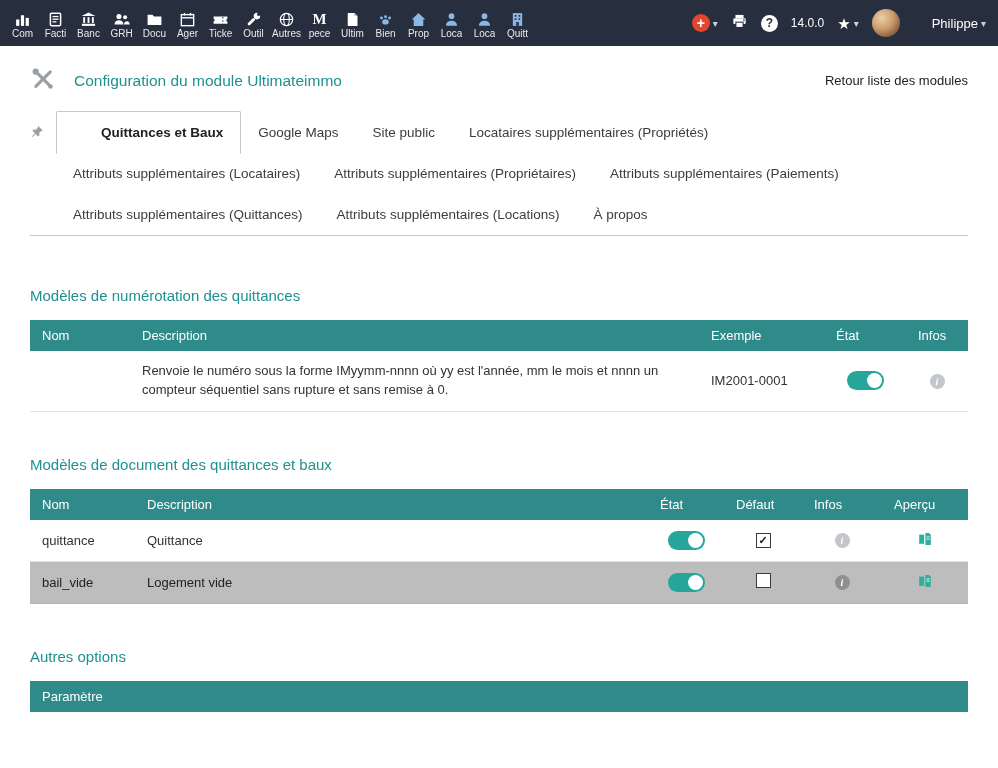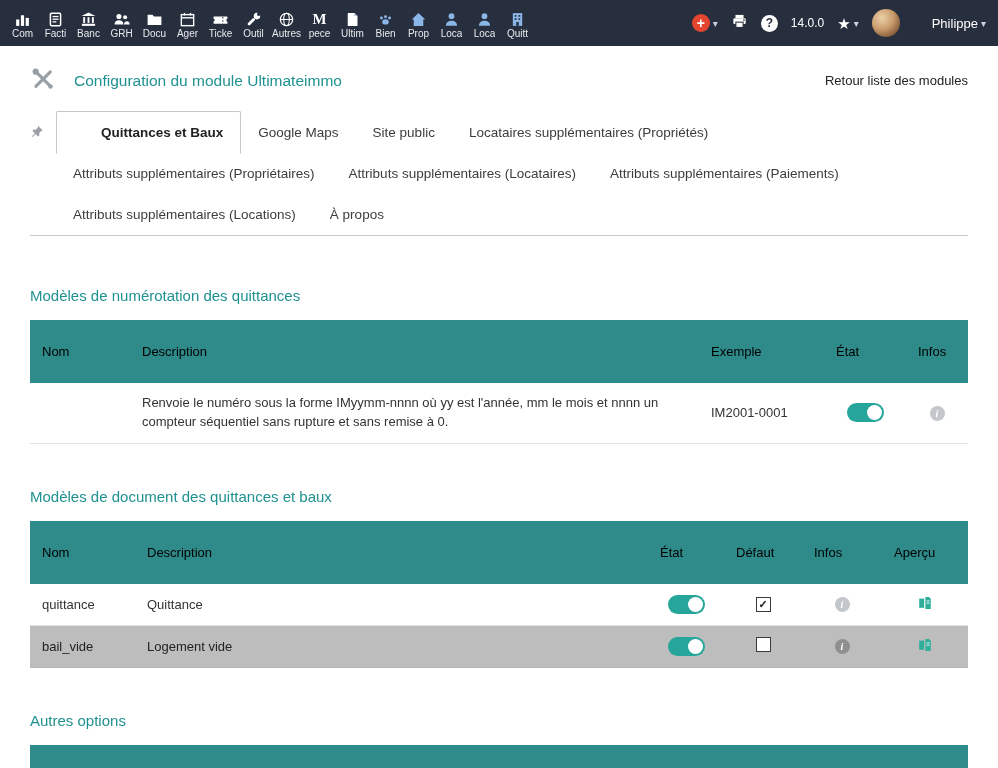--- a/index.html
+++ b/index.html
@@ -68,22 +68,22 @@
   }
 
   
   .section-title {
     color: var(--teal, #1f9190); font-size: 15px; font-weight: normal;
     margin: 44px 30px 16px 30px;
   }
   .section-title.first { margin-top: 51px; }
   table.dtable { width: 938px; margin: 0 30px; border-collapse: collapse; font-size: 13px; table-layout: fixed; }
   table.dtable th {
-    background: var(--th-bg, #2e8b8a); color: #000000; font-weight: normal;
-    text-align: left; padding: 24px 12px; font-size: 13px;
+    background: var(--th-bg, #2e8b8a); color: #ffffff; font-weight: normal;
+    text-align: left; padding: 8px 12px; font-size: 13px;
   }
   table.dtable td {
     padding: 11px 12px; border-bottom: 1px solid #e2e2e2; color: #333;
     vertical-align: middle; background: #fff;
   }
   td.desc { line-height: 1.45; }
   .al-c { text-align: center; }
   tr.alt td { background: var(--rowhl, #bdbdbd); border-bottom-color: #b3b3b3; color: #222; }
 
   .toggle {
@@ -322,23 +322,24 @@
 
   <div class="tabs-wrap">
     <span class="pin"><svg width="14" height="14" viewBox="0 0 16 16">
           <path fill="#9aa0a6" d="M9.5 1.2l5.3 5.3-2 .4-2.3 2.3.3 2.4-1.5 1.5-2.9-2.9-3.6 3.6-.8-.8 3.6-3.6-2.9-2.9 1.5-1.5 2.4.3 2.3-2.3z"></path>
         </svg></span>
     <div class="tabs" id="tabs-list">
         <div class="tab active">Quittances et Baux</div>
         <div class="tab">Google Maps</div>
         <div class="tab">Site public</div>
         <div class="tab">Locataires supplémentaires (Propriétés)</div>
+        <div class="tab">Attributs supplémentaires (Locataires)</div>
         <div class="tab">Attributs supplémentaires (Propriétaires)</div>
-        <div class="tab">Attributs supplémentaires (Locataires)</div>
         <div class="tab">Attributs supplémentaires (Paiements)</div>
+        <div class="tab">Attributs supplémentaires (Quittances)</div>
         <div class="tab">Attributs supplémentaires (Locations)</div>
         <div class="tab">À propos</div>
       </div>
   </div>
 
   <h2 class="section-title first">Modèles de numérotation des quittances</h2>
   <table class="dtable" id="num-table">
     <colgroup>
         <col style="width:100px">
         <col>

